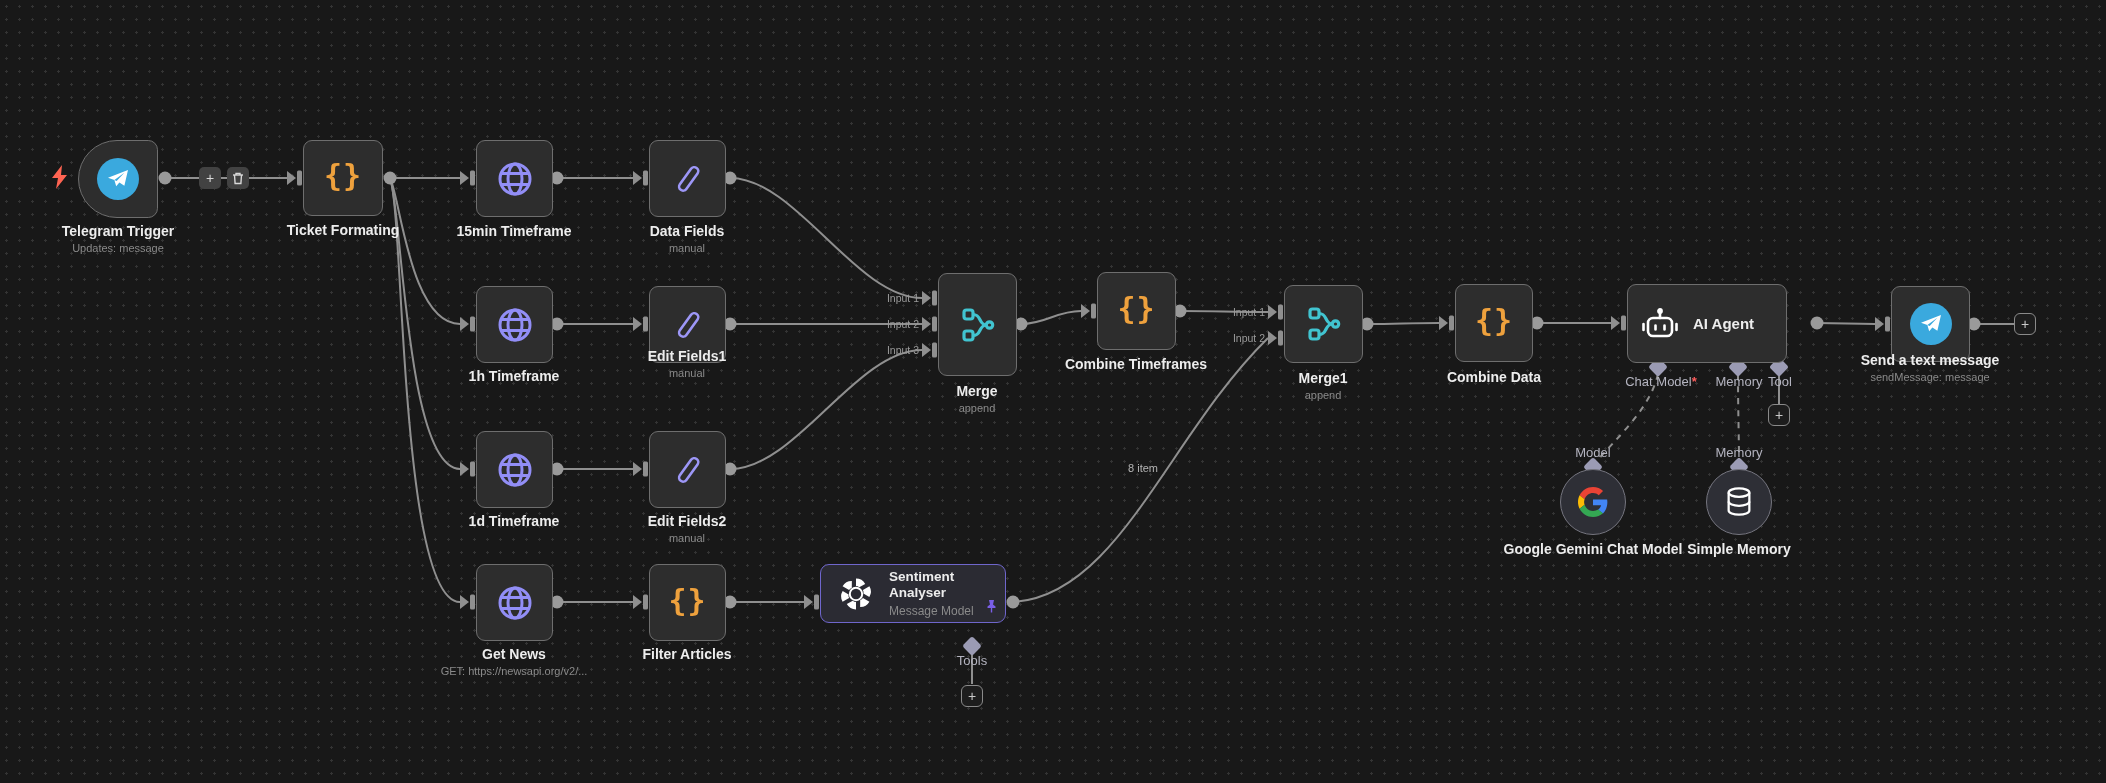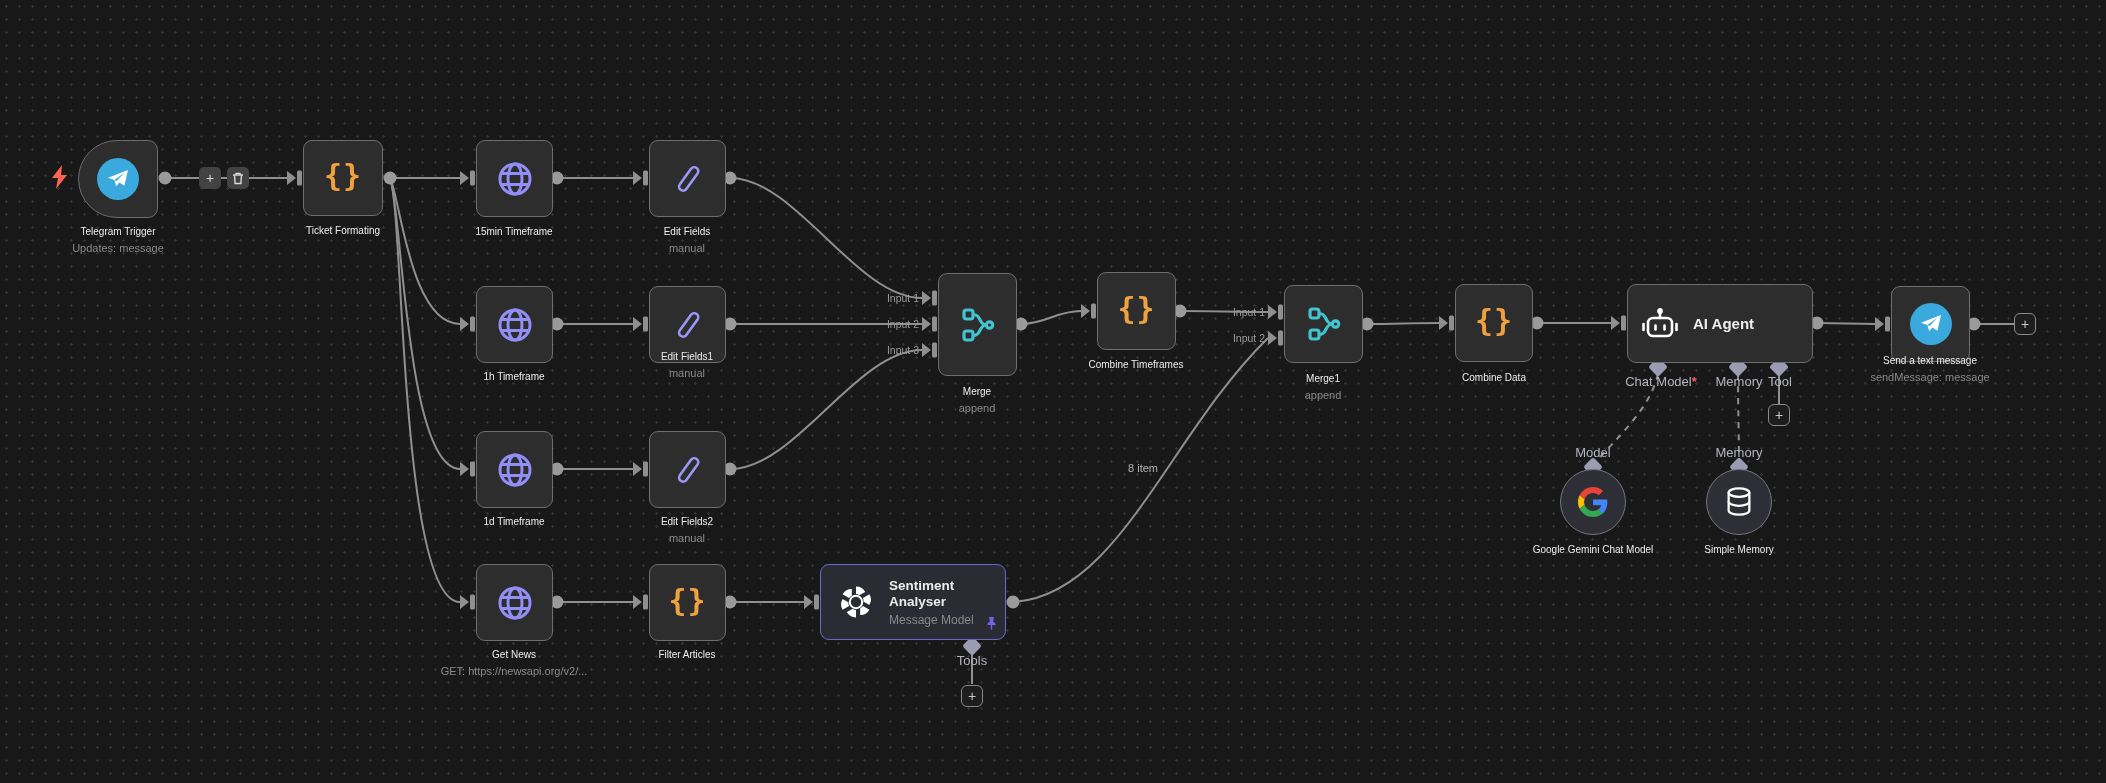--- a/index.html
+++ b/index.html
@@ -17,21 +17,21 @@
     position:absolute;background:#2d2d2d;border:1.8px solid #6e6e6e;border-radius:9px;
     display:flex;align-items:center;justify-content:center;box-sizing:border-box;
   }
   .node.trigger{border-radius:40px 10px 10px 40px;}
   .node.circle{border-radius:50%;background:#2e2f36;border-color:#75757f;}
   .node.selected{border-color:#6f66cc;background:#2b2b33;}
   .node.wide{justify-content:flex-start;padding-left:13px;}
   .tgcircle{width:42px;height:42px;border-radius:50%;background:#3aa9de;display:flex;align-items:center;justify-content:center;}
   .codeglyph{color:#eea13d;font-family:"DejaVu Sans Mono",monospace;font-size:30px;font-weight:700;letter-spacing:1px;line-height:1;padding-bottom:4px;}
   .nlabel{position:absolute;transform:translateX(-50%);text-align:center;}
-  .nlabel .t{color:#ededed;font-size:10px;font-weight:400;line-height:17px;white-space:nowrap;}
+  .nlabel .t{color:#ededed;font-size:14px;font-weight:700;line-height:17px;white-space:nowrap;}
   .nlabel .t.wrap{white-space:normal;width:180px;}
   .nlabel .s{color:#8a8a8a;font-size:11px;font-weight:400;margin-top:2px;white-space:nowrap;}
   .inlabel{position:absolute;transform:translate(-100%,-50%);color:#9a9a9a;font-size:10.5px;white-space:nowrap;}
   .portlabel{position:absolute;transform:translateX(-50%);color:#b4b4c0;font-size:13px;white-space:nowrap;}
   .portlabel .req{color:#ff5d5d;font-weight:700;}
   .edgelabel{position:absolute;transform:translateX(-50%);color:#b5b5b5;font-size:11px;white-space:nowrap;}
   .connbtn{
     position:absolute;width:22px;height:22px;background:#424242;border-radius:5px;
     color:#d9d9d9;display:flex;align-items:center;justify-content:center;font-size:14px;line-height:1;
   }
@@ -246,21 +246,21 @@
   <div class="nlabel" style="left:514px;top:223px;">
     <div class="t">15min Timeframe</div>
   </div>
 
   <div class="node" style="left:649px;top:140px;width:77px;height:77px;">
     <svg width="42" height="42" viewBox="0 0 42 42">
         <rect x="17.5" y="7" width="8" height="27" rx="4" transform="rotate(36 21 21)" fill="none" stroke="#9d97f7" stroke-width="2.6"></rect>
       </svg>
   </div>
   <div class="nlabel" style="left:687px;top:223px;">
-    <div class="t">Edit Fields</div>
+    <div class="t">Data Fields</div>
     <div class="s">manual</div>
   </div>
 
   <div class="node" style="left:476px;top:286px;width:77px;height:77px;">
     <svg width="42" height="42" viewBox="0 0 42 42">
         <g stroke="#928ef6" stroke-width="3" fill="none">
           <circle cx="21" cy="21" r="15"></circle>
           <ellipse cx="21" cy="21" rx="7" ry="15"></ellipse>
           <path d="M7.5,15.5 h27 M7.5,26.5 h27"></path>
         </g>
@@ -317,21 +317,21 @@
     <div class="s">GET: https://newsapi.org/v2/...</div>
   </div>
 
   <div class="node" style="left:649px;top:564px;width:77px;height:77px;">
     <span class="codeglyph">{}</span>
   </div>
   <div class="nlabel" style="left:687px;top:646px;">
     <div class="t">Filter Articles</div>
   </div>
 
-  <div class="node wide selected" style="left:820px;top:564px;width:186px;height:76px;">
+  <div class="node wide selected" style="left:820px;top:564px;width:186px;height:59px;">
     <svg width="44" height="44" viewBox="0 0 44 44">
       <defs>
           <path id="oa" d="M22,6.5 a10.5,10.5 0 0 1 9.2,5.4 l-6,3.4 a4.5,4.5 0 0 0 -3.2,-1.3 z"></path>
         </defs>
       <g fill="#fff">
         <use href="#oa"></use>
           <use href="#oa" transform="rotate(60 22 22)"></use>
           <use href="#oa" transform="rotate(120 22 22)"></use>
         <use href="#oa" transform="rotate(180 22 22)"></use>
           <use href="#oa" transform="rotate(240 22 22)"></use>
@@ -403,21 +403,21 @@
     <div class="s">append</div>
   </div>
 
   <div class="node" style="left:1455px;top:284px;width:78px;height:78px;">
     <span class="codeglyph">{}</span>
   </div>
   <div class="nlabel" style="left:1494px;top:369px;">
     <div class="t">Combine Data</div>
   </div>
 
-  <div class="node wide" style="left:1627px;top:284px;width:186px;height:79px;">
+  <div class="node wide" style="left:1627px;top:284px;width:160px;height:79px;">
     <svg width="38" height="34" viewBox="0 0 38 34">
       <g stroke="#fff" stroke-width="2.6" fill="none" stroke-linecap="round">
         <rect x="7" y="11" width="24" height="18" rx="5"></rect>
         <path d="M19,11 V5"></path>
           <circle cx="19" cy="4" r="1.6" fill="#fff"></circle>
         <path d="M2.5,17 v6 M35.5,17 v6"></path>
         <path d="M14.5,18.5 v4 M23.5,18.5 v4"></path>
       </g>
     </svg>
     <span class="agenttitle">AI Agent</span>

